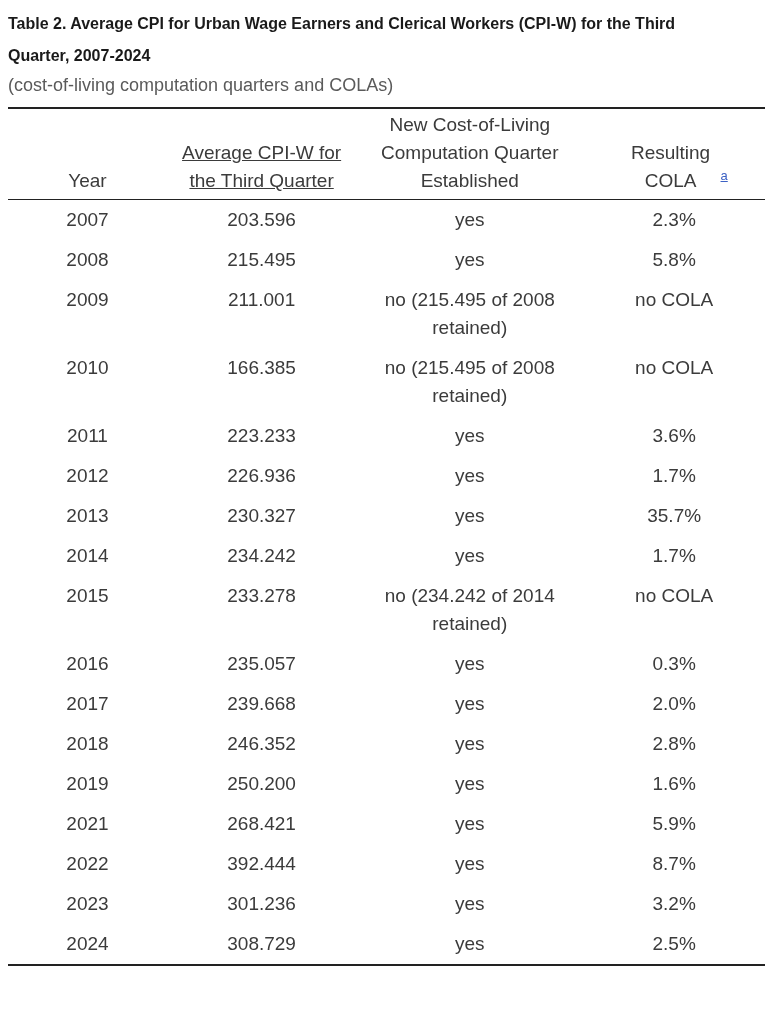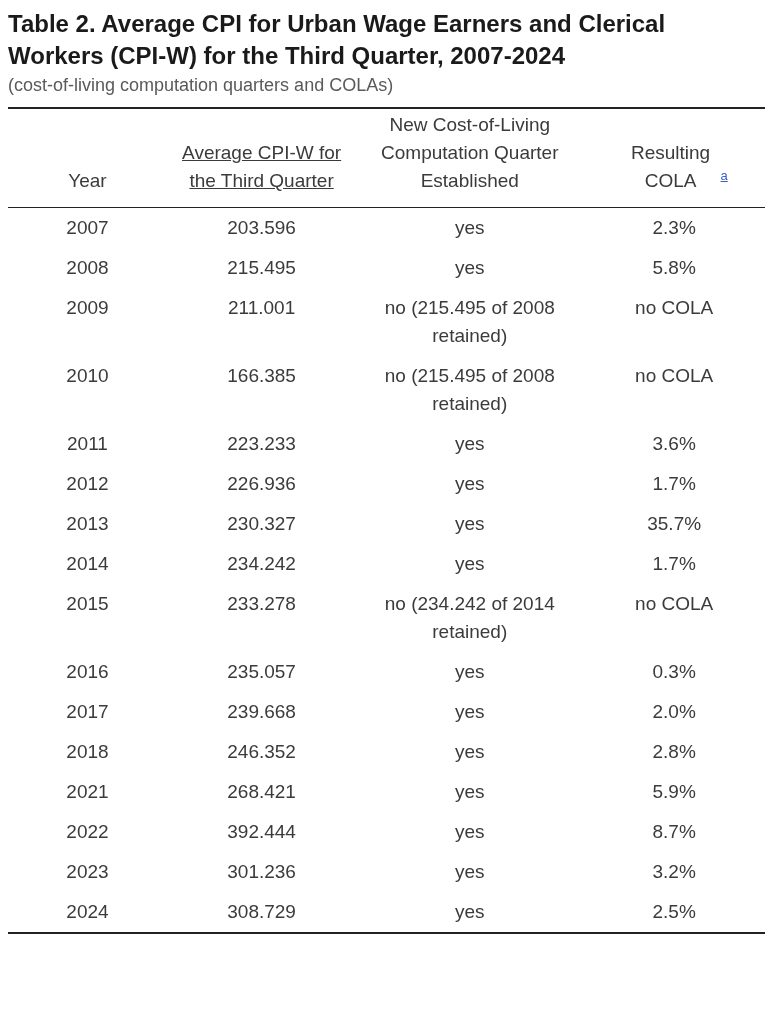--- a/index.html
+++ b/index.html
@@ -19,21 +19,21 @@
   .page {
     width: 773px;
     height: 1024px;
     padding: 6px 8px 0 8px;
     background: #ffffff;
     overflow: hidden;
   }
   .title {
     margin: 2px 0 0 0;
     max-width: 730px;
-    font-size: 24px;
+    font-size: 16px;
     line-height: 32px;
     font-weight: bold;
     color: var(--title-text);
   }
   .subtitle {
     margin: 2px 0 11px 0;
     font-size: 18px;
     line-height: 22px;
     font-weight: normal;
     color: var(--subtitle-text);
@@ -46,21 +46,21 @@
     border-bottom: 2px solid var(--rule);
     color: var(--body-text);
     font-size: 19px;
     line-height: 28px;
   }
   thead tr { border-bottom: 1px solid var(--rule); }
   th {
     font-weight: normal;
     text-align: center;
     vertical-align: bottom;
-    padding: 2px 2px 12px 2px;
+    padding: 2px 2px 4px 2px;
   }
   td {
     text-align: center;
     vertical-align: top;
     padding: 6px 2px;
   }
   .hwrap, .cellwrap { display: inline-block; }
   .w-cpi   { max-width: 170px; text-decoration: underline; }
   .w-quarter { max-width: 185px; }
   .w-cola  { max-width: 100px; margin-top: 20px; }
@@ -210,20 +210,28 @@
 
   <tr>
     <td>2018</td>
     <td>246.352</td>
     <td>
       <span class="cellwrap w-quarter-cell">yes</span>
     </td>
     <td>2.8%</td>
   </tr>
 
+  <tr>
+    <td>2019</td>
+    <td>250.200</td>
+    <td>
+      <span class="cellwrap w-quarter-cell">yes</span>
+    </td>
+    <td>1.6%</td>
+  </tr>
 
 
   <tr>
     <td>2021</td>
     <td>268.421</td>
     <td>
       <span class="cellwrap w-quarter-cell">yes</span>
     </td>
     <td>5.9%</td>
   </tr>

